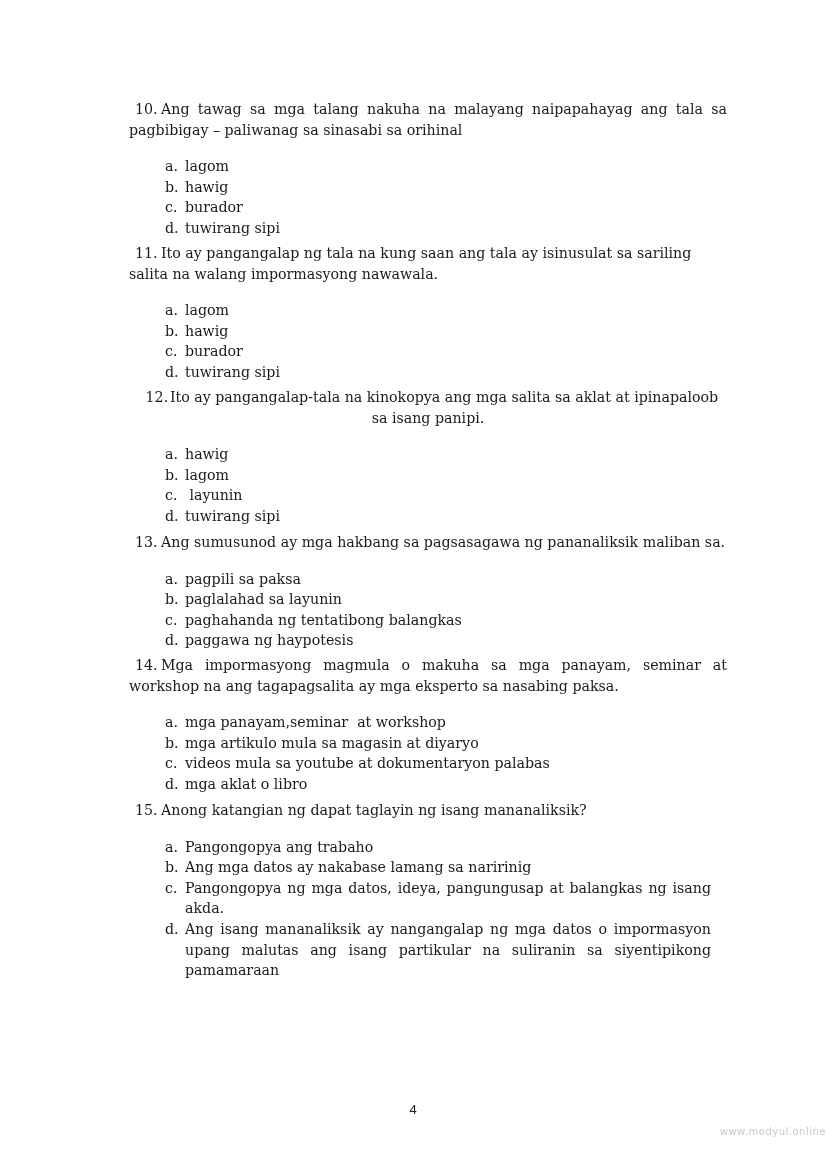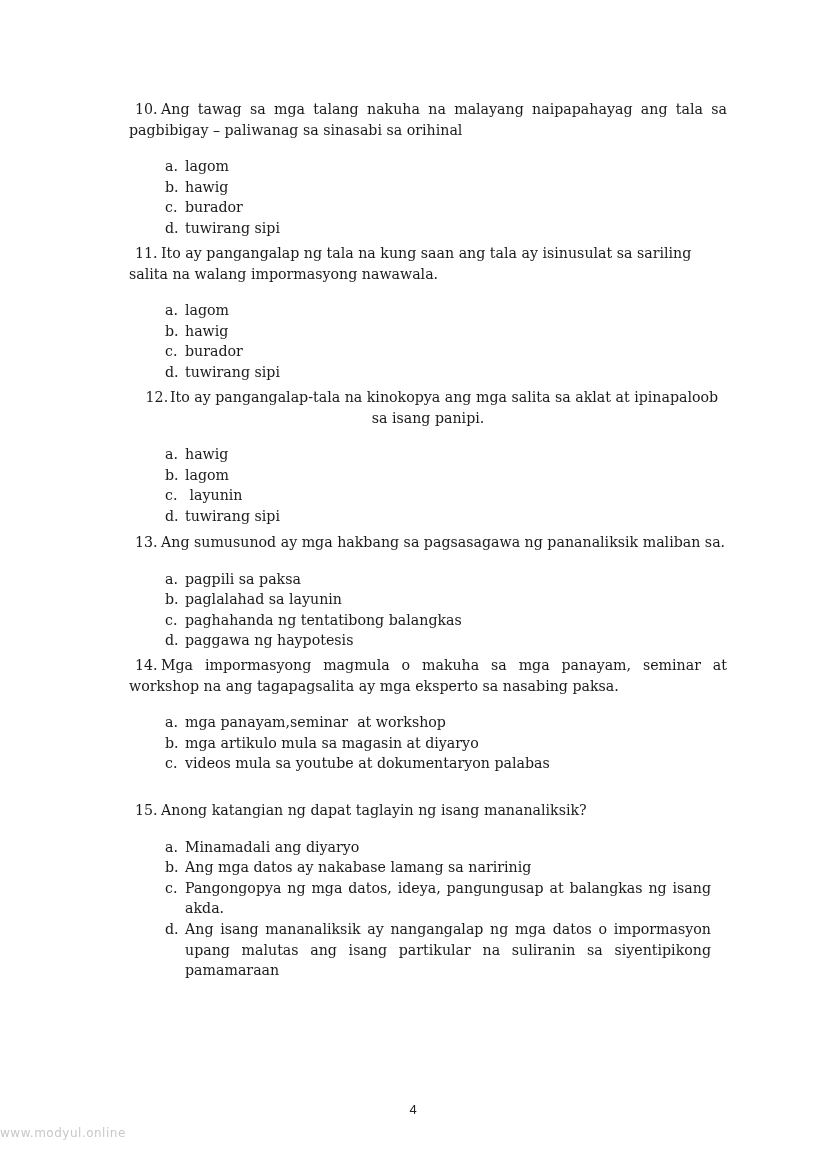--- a/index.html
+++ b/index.html
@@ -10,22 +10,22 @@
   .page { position: absolute; left: 0; top: 0; width: 826px; height: 1169px; }
   .q { position: absolute; left: 103px; width: 624px; font-size: 14.2px; line-height: 20.6px; }
   .q-stem { display: block; padding-left: 26px; text-indent: -26px; text-align: justify; }
   .q-num { display: inline-block; width: 26px; text-indent: 0; margin-left: 32px; }
   .opts { list-style: none; margin: 16px; padding: 0 0 0 46px; }
   .opt { padding-left: 20px; text-indent: -20px; text-align: justify; }
   .opt .lbl { display: inline-block; width: 20px; text-indent: 0; }
   .opt.wrap-just { text-align-last: left; }
   .page-number { position: absolute; left: 0; width: 826px; top: 1102px; text-align: center;
     font-family: "Liberation Sans", sans-serif; font-size: 13px; color: #222; }
-  .watermark { position: absolute; left: 0; width: 826px; top: 1126px; text-align: left;
-    font-family: "DejaVu Sans", sans-serif; font-size: 12px; color: #c8c8c8; letter-spacing: 0.5px; }
+  .watermark { position: absolute; left: 0; width: 826px; top: 1126px; text-align: right;
+    font-family: "DejaVu Sans", sans-serif; font-size: 10px; color: #c8c8c8; letter-spacing: 0.5px; }
 </style>
 </head>
 <body>
 
 <div class="page">
 
   <div class="q" style="top:99px">
     <div class="q-stem"><span class="q-num">10.</span><span>Ang tawag sa mga talang nakuha na malayang naipapahayag ang tala sa pagbibigay – paliwanag sa sinasabi sa orihinal</span></div>
     <ul class="opts">
       <li class="opt"><span class="lbl">a.</span><span>lagom</span></li>
@@ -64,27 +64,28 @@
       <li class="opt"><span class="lbl">d.</span><span>paggawa ng haypotesis</span></li>
     </ul>
   </div>
 
   <div class="q" style="top:655px">
     <div class="q-stem"><span class="q-num">14.</span><span>Mga impormasyong magmula o makuha sa mga panayam, seminar at workshop na ang tagapagsalita ay mga eksperto sa nasabing paksa.</span></div>
     <ul class="opts">
       <li class="opt" style="white-space:pre"><span class="lbl">a.</span><span>mga panayam,seminar  at workshop</span></li>
       <li class="opt"><span class="lbl">b.</span><span>mga artikulo mula sa magasin at diyaryo</span></li>
       <li class="opt"><span class="lbl">c.</span><span>videos mula sa youtube at dokumentaryon palabas</span></li>
+      <li class="opt"><span class="lbl">d.</span><span>mga aklat o libro</span></li>
     </ul>
   </div>
 
   <div class="q" style="top:800px">
     <div class="q-stem" style="text-align:left"><span class="q-num">15.</span><span>Anong katangian ng dapat taglayin ng isang mananaliksik?</span></div>
     <ul class="opts">
-      <li class="opt"><span class="lbl">a.</span><span>Minamadali ang diyaryo</span></li>
+      <li class="opt"><span class="lbl">a.</span><span>Pangongopya ang trabaho</span></li>
       <li class="opt"><span class="lbl">b.</span><span>Ang mga datos ay nakabase lamang sa naririnig</span></li>
       <li class="opt wrap-just"><span class="lbl">c.</span><span>Pangongopya ng mga datos, ideya, pangungusap at balangkas ng isang akda.</span></li>
       <li class="opt wrap-just"><span class="lbl">d.</span><span>Ang isang mananaliksik ay nangangalap ng mga datos o impormasyon upang malutas ang isang partikular na suliranin sa siyentipikong pamamaraan</span></li>
     </ul>
   </div>
 
   <div class="page-number">4</div>
   <div class="watermark">www.modyul.online</div>
 </div>
 

